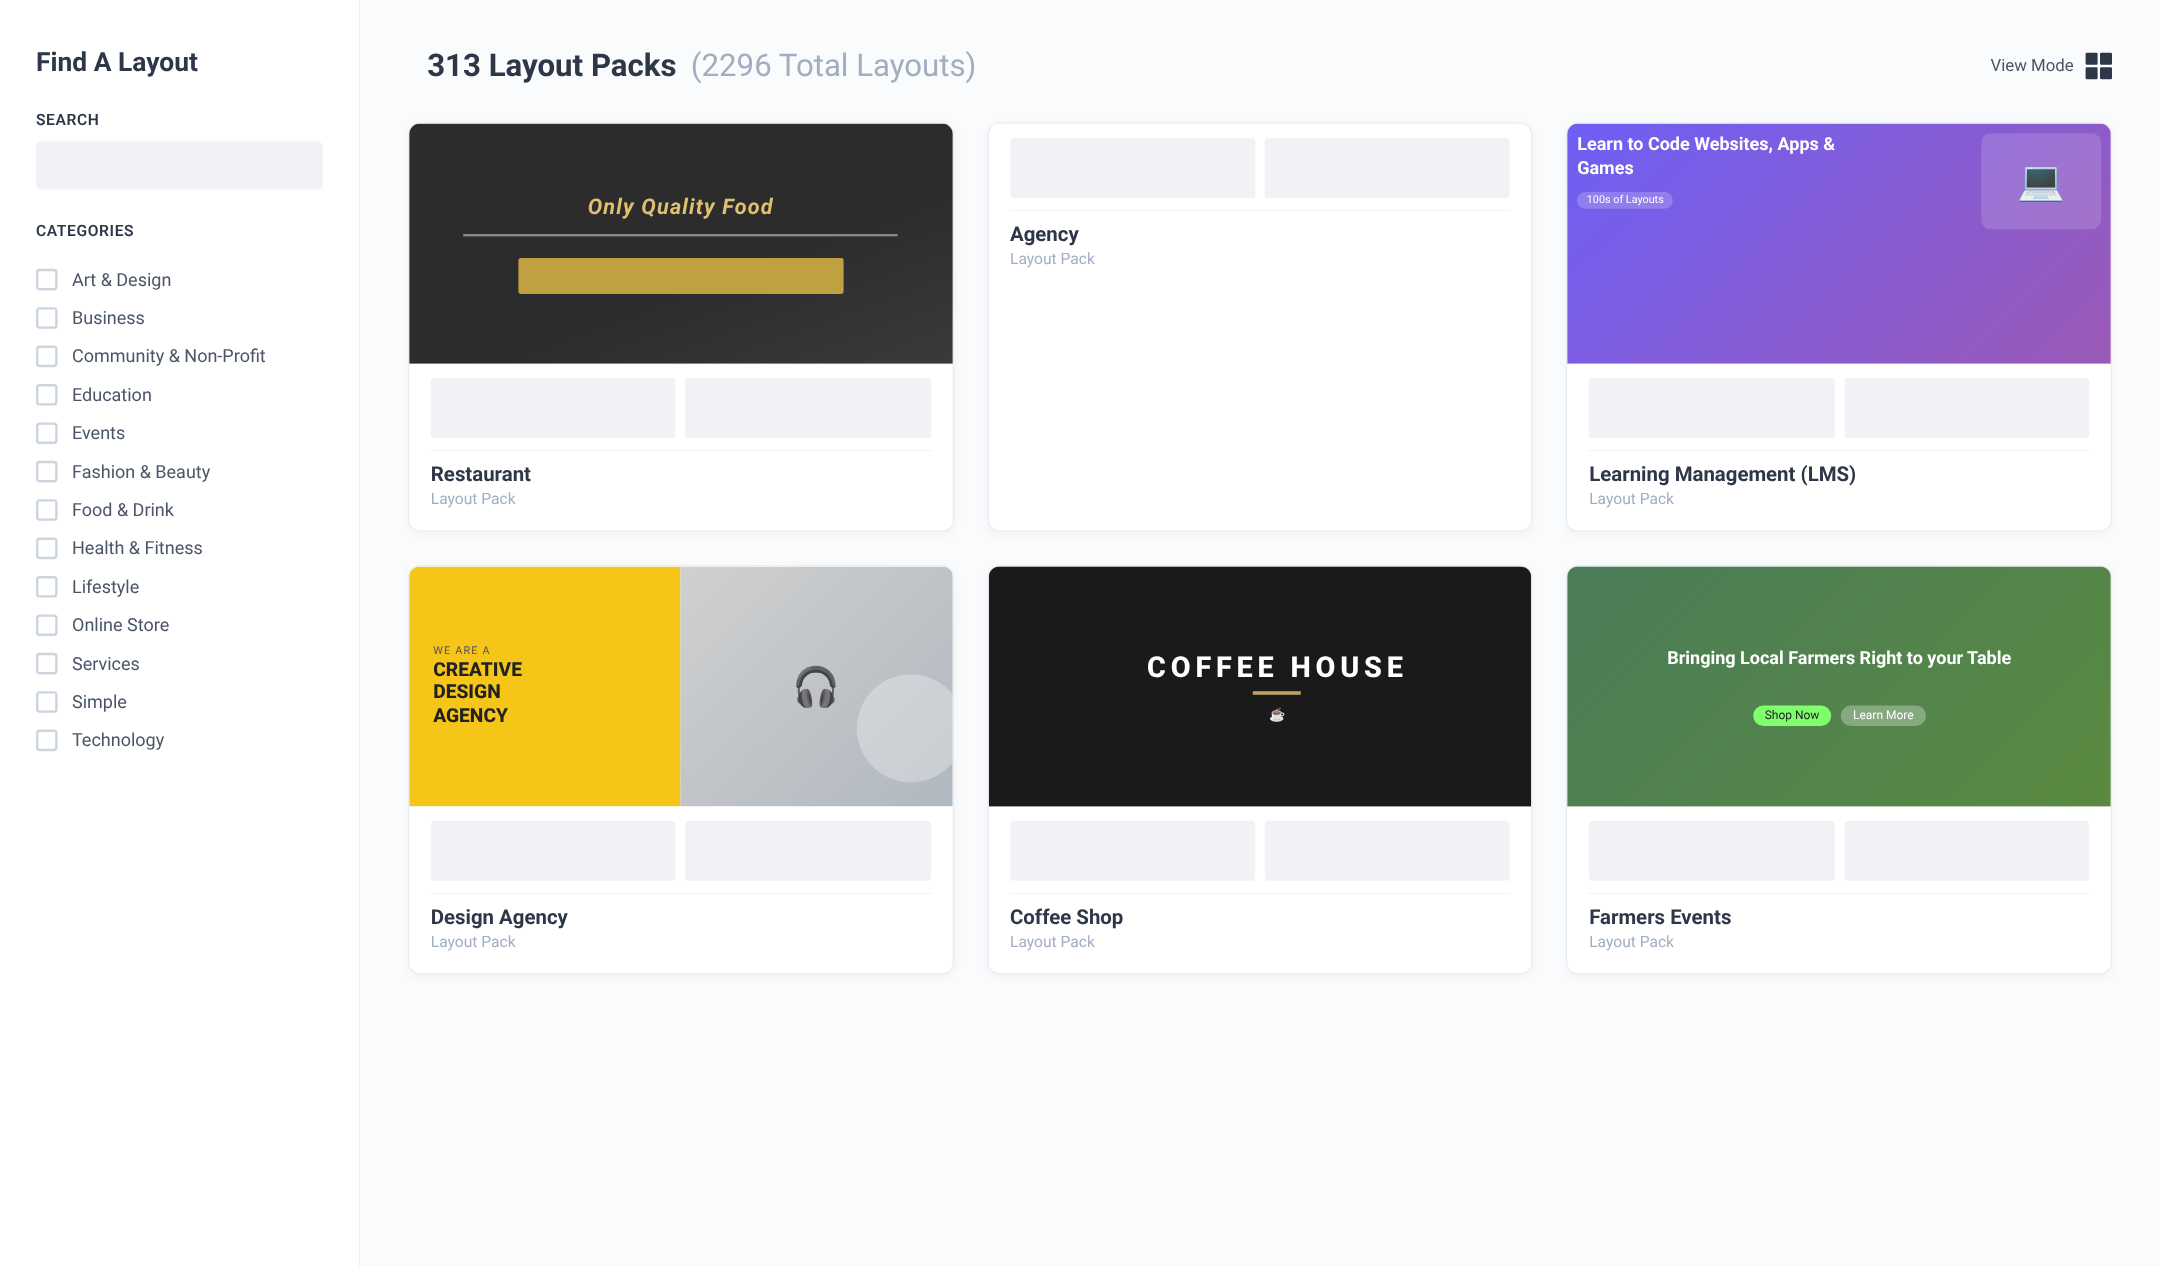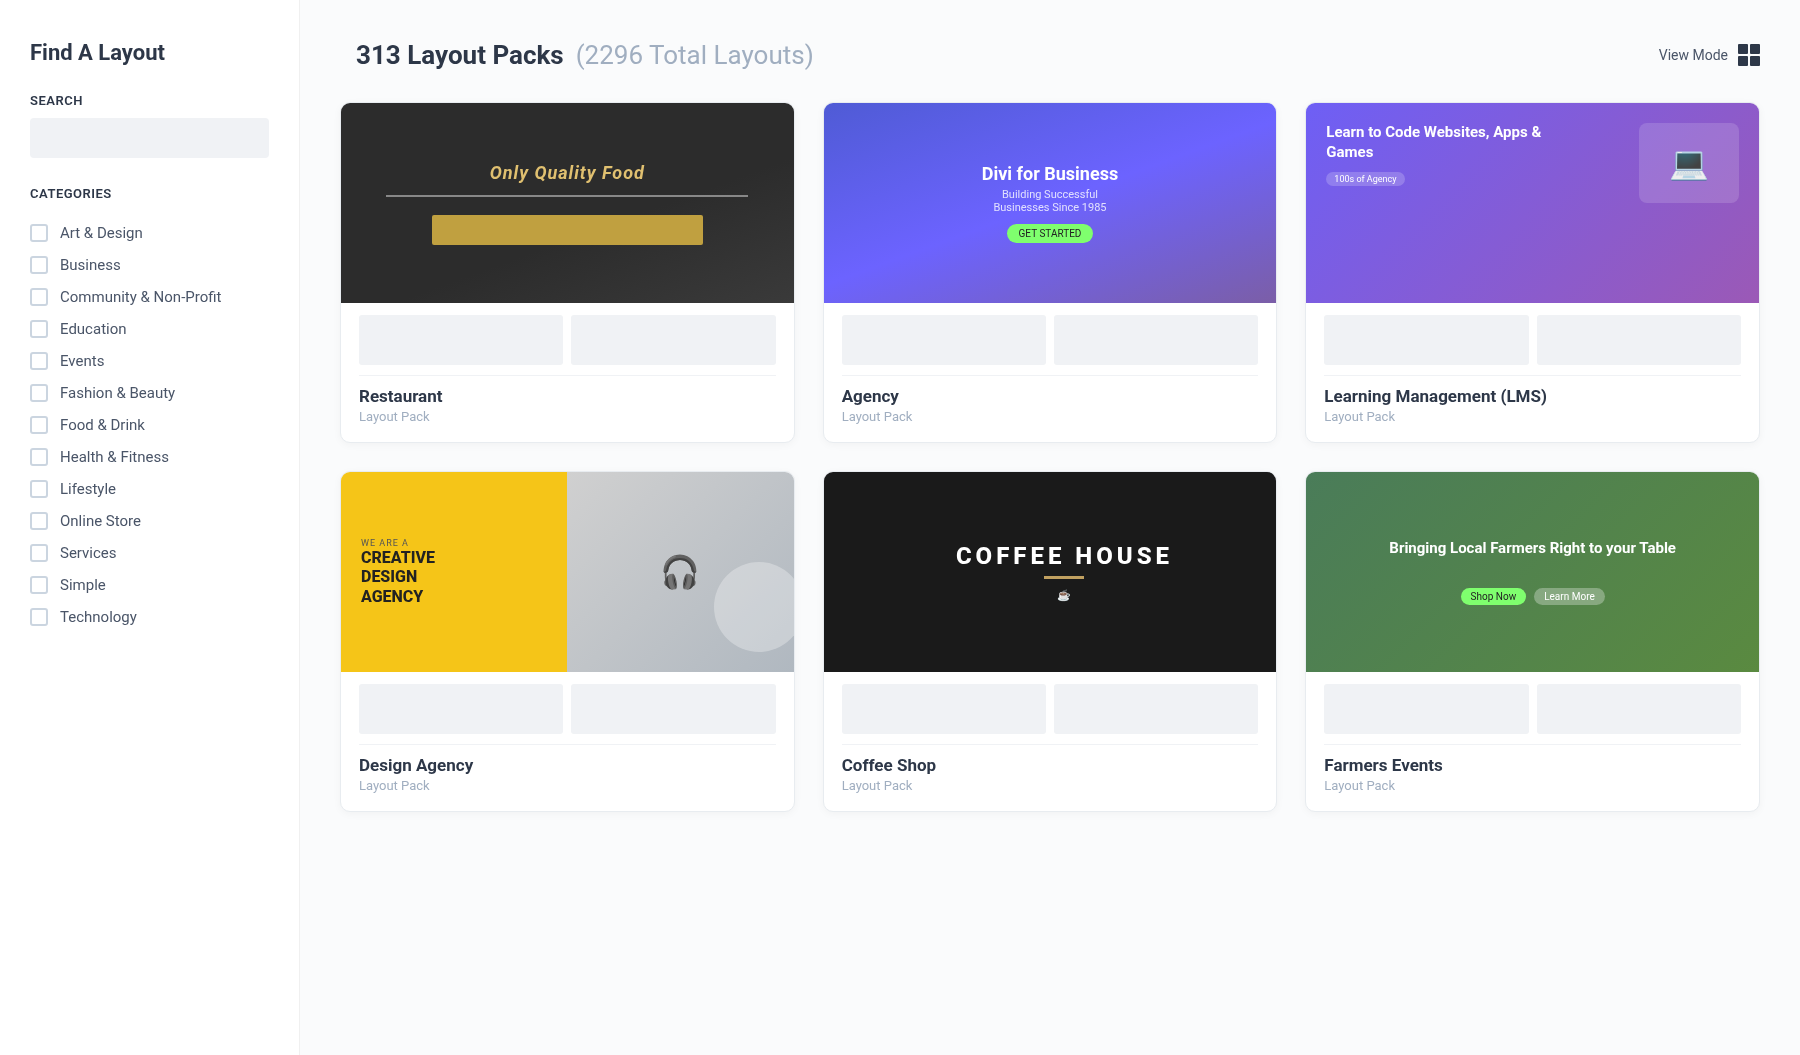--- a/index.html
+++ b/index.html
@@ -183,21 +183,21 @@
       padding: 4px 12px;
       border-radius: 20px;
       margin-top: 10px;
     }
 
     .preview-lms {
       background: linear-gradient(135deg, #6e5ff5 0%, #9b59b6 100%);
       display: flex;
       align-items: flex-start;
       justify-content: space-between;
-      padding: 20px;
+      padding: 8px;
     }
     .preview-lms .text-side {
       color: #fff;
       max-width: 55%;
     }
     .preview-lms .text-side .heading {
       font-size: 15px;
       font-weight: 700;
       line-height: 1.3;
     }
@@ -413,44 +413,37 @@
         <div class="card-thumb"></div>
         <div class="card-thumb"></div>
       </div>
       <div class="card-info">
         <div class="card-title">Restaurant</div>
         <div class="card-subtitle">Layout Pack</div>
       </div>
     </div>
   </div>
       <div class="layout-card">
-    <div class="card-preview preview-agency">
-      <div class="inner">
-        <div class="title">Divi for Business</div>
-        <div class="sub">Building Successful<br>Businesses Since 1985</div>
-        <span class="btn">GET STARTED</span>
-      </div>
-    </div>
     <div class="card-bottom">
       <div class="card-thumbnail-row">
         <div class="card-thumb"></div>
         <div class="card-thumb"></div>
       </div>
       <div class="card-info">
         <div class="card-title">Agency</div>
         <div class="card-subtitle">Layout Pack</div>
       </div>
     </div>
   </div>
       <div class="layout-card">
     <div class="card-preview preview-lms">
       <div class="text-side">
         <div class="heading">Learn to Code Websites, Apps &amp; Games</div>
         <div style="margin-top:10px;display:flex;gap:6px;flex-wrap:wrap;">
-          <span style="background:rgba(255,255,255,0.2);color:#fff;font-size:9px;padding:2px 8px;border-radius:20px;">100s of Agency</span>
+          <span style="background:rgba(255,255,255,0.2);color:#fff;font-size:9px;padding:2px 8px;border-radius:20px;">100s of Layouts</span>
         </div>
       </div>
       <div class="laptop-icon">💻</div>
     </div>
     <div class="card-bottom">
       <div class="card-thumbnail-row">
         <div class="card-thumb"></div>
         <div class="card-thumb"></div>
       </div>
       <div class="card-info">

